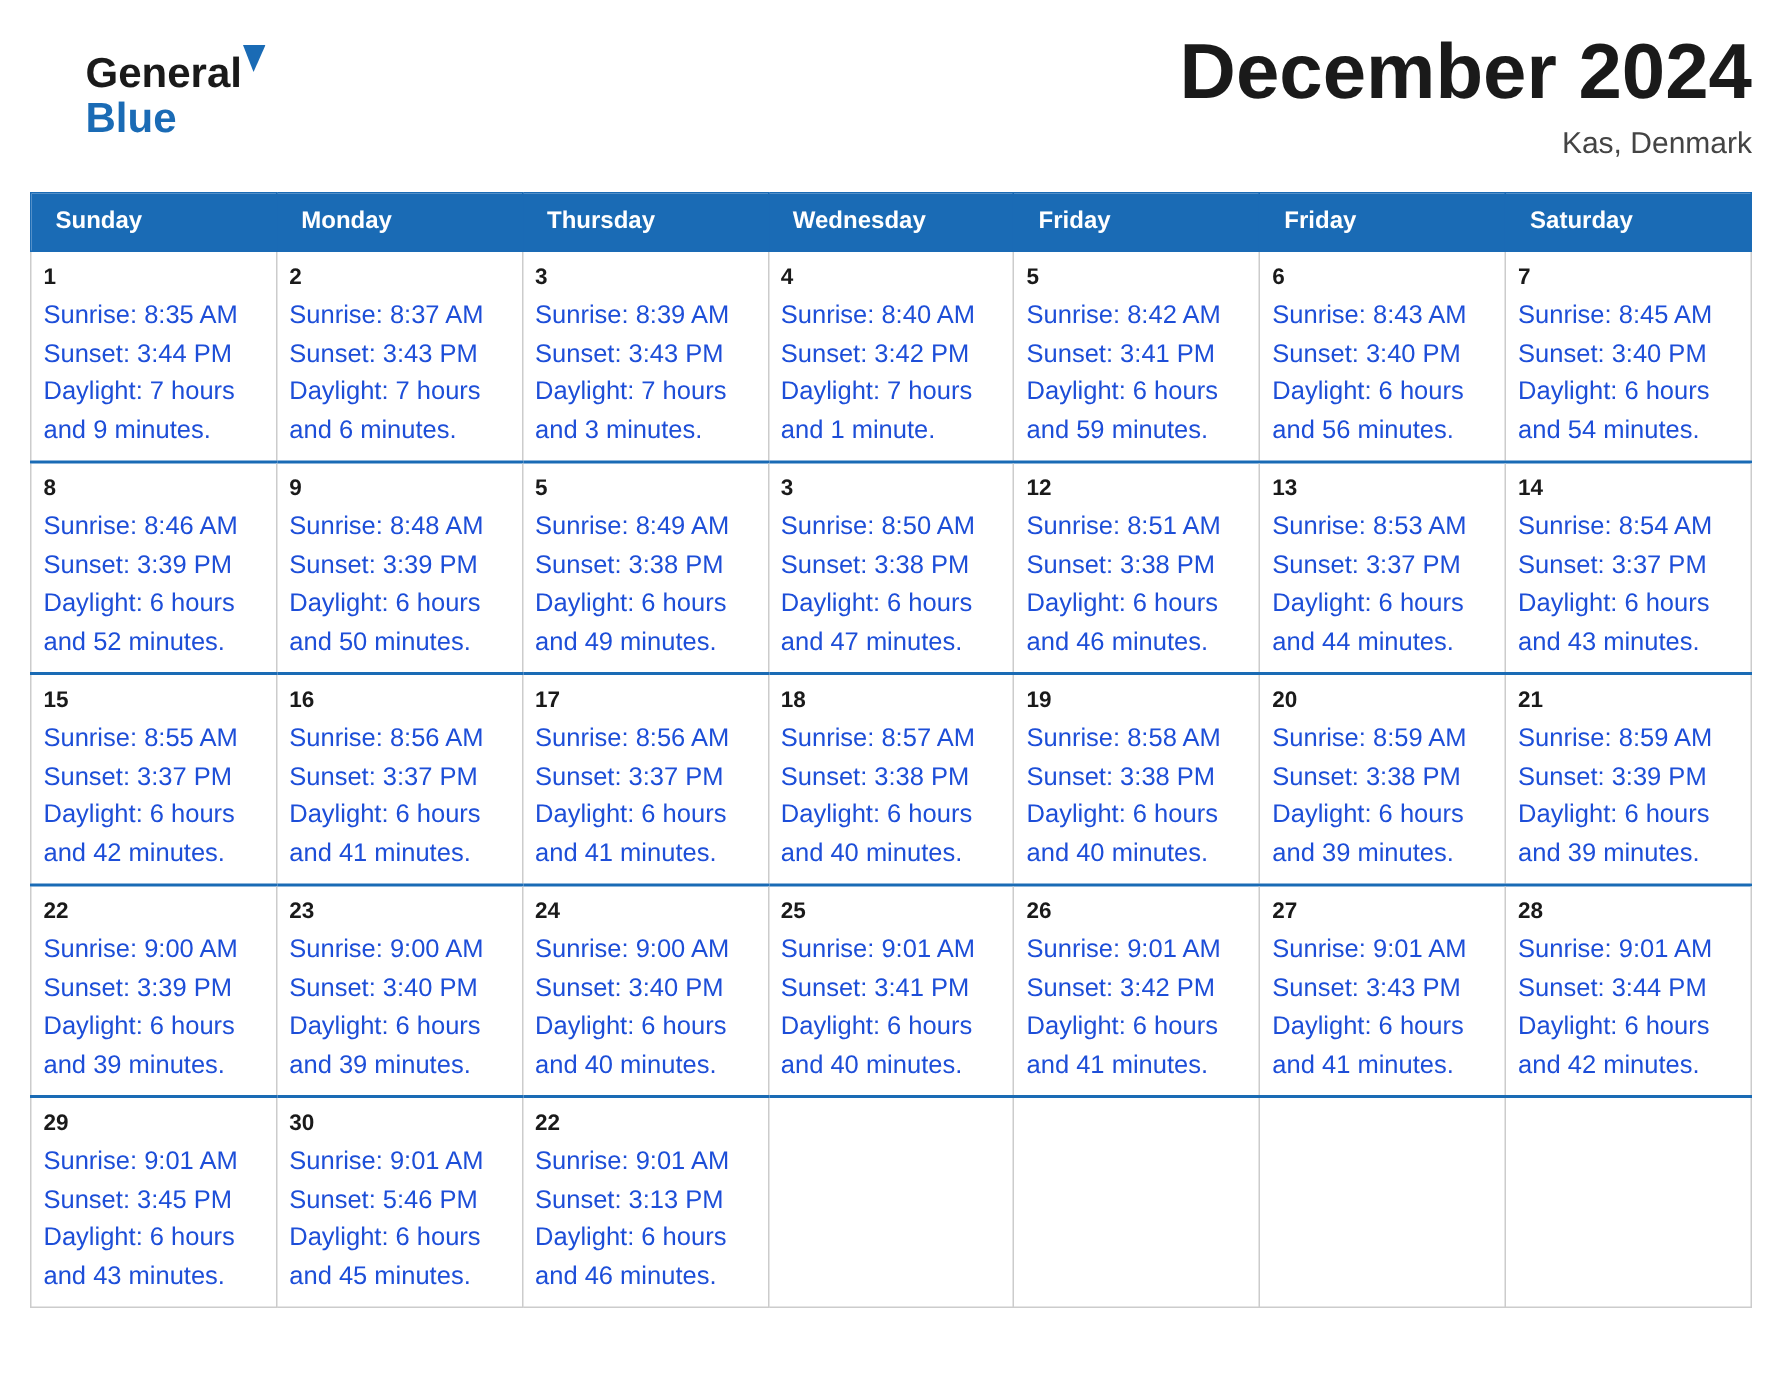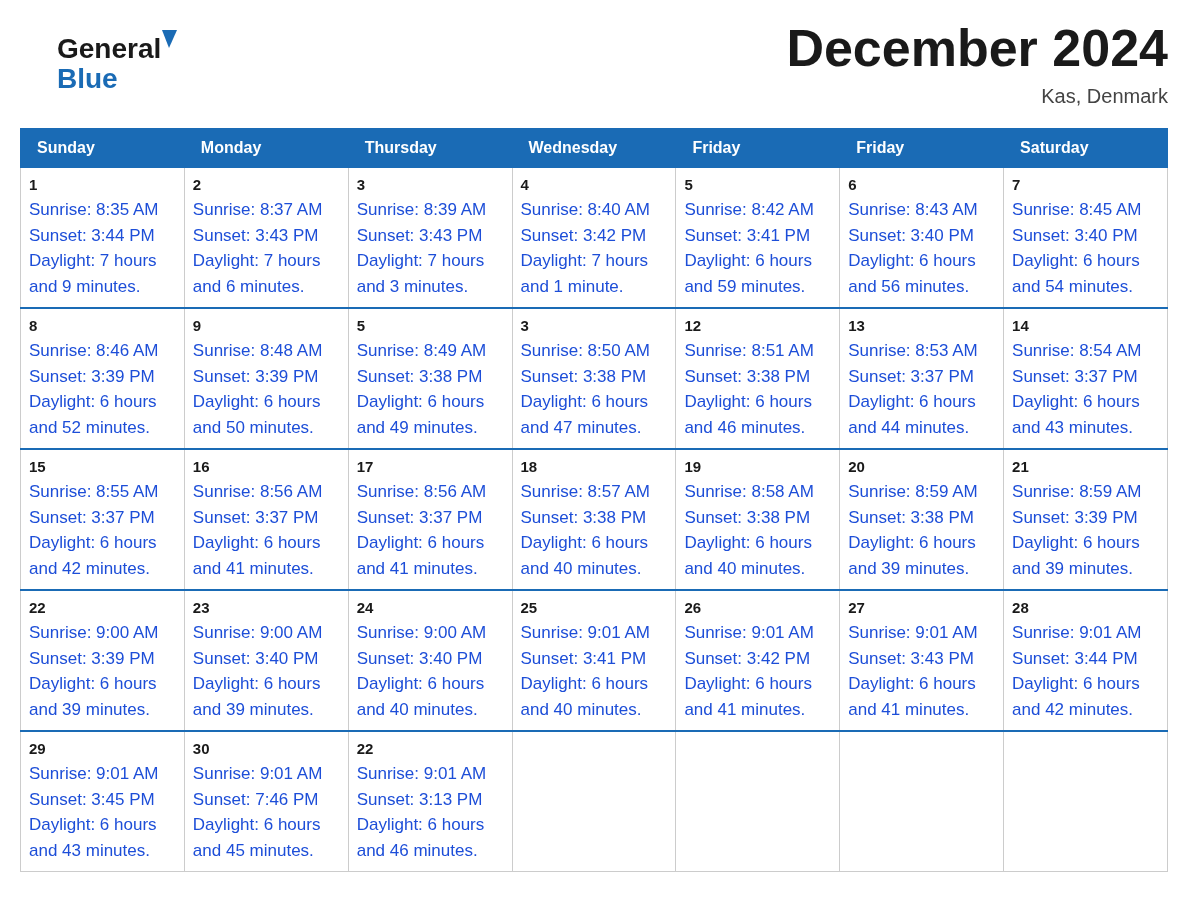--- a/index.html
+++ b/index.html
@@ -358,21 +358,21 @@
         <div class="day-info">
           <span>Sunrise: 9:01 AM</span><br>
           <span>Sunset: 3:45 PM</span><br>
           <span>Daylight: 6 hours and 43 minutes.</span>
         </div>
       </td>
         <td>
         <span class="day-number">30</span>
         <div class="day-info">
           <span>Sunrise: 9:01 AM</span><br>
-          <span>Sunset: 7:46 PM</span><br>
+          <span>Sunset: 5:46 PM</span><br>
           <span>Daylight: 6 hours and 45 minutes.</span>
         </div>
       </td>
         <td>
         <span class="day-number">22</span>
         <div class="day-info">
           <span>Sunrise: 9:01 AM</span><br>
           <span>Sunset: 3:13 PM</span><br>
           <span>Daylight: 6 hours and 46 minutes.</span>
         </div>

